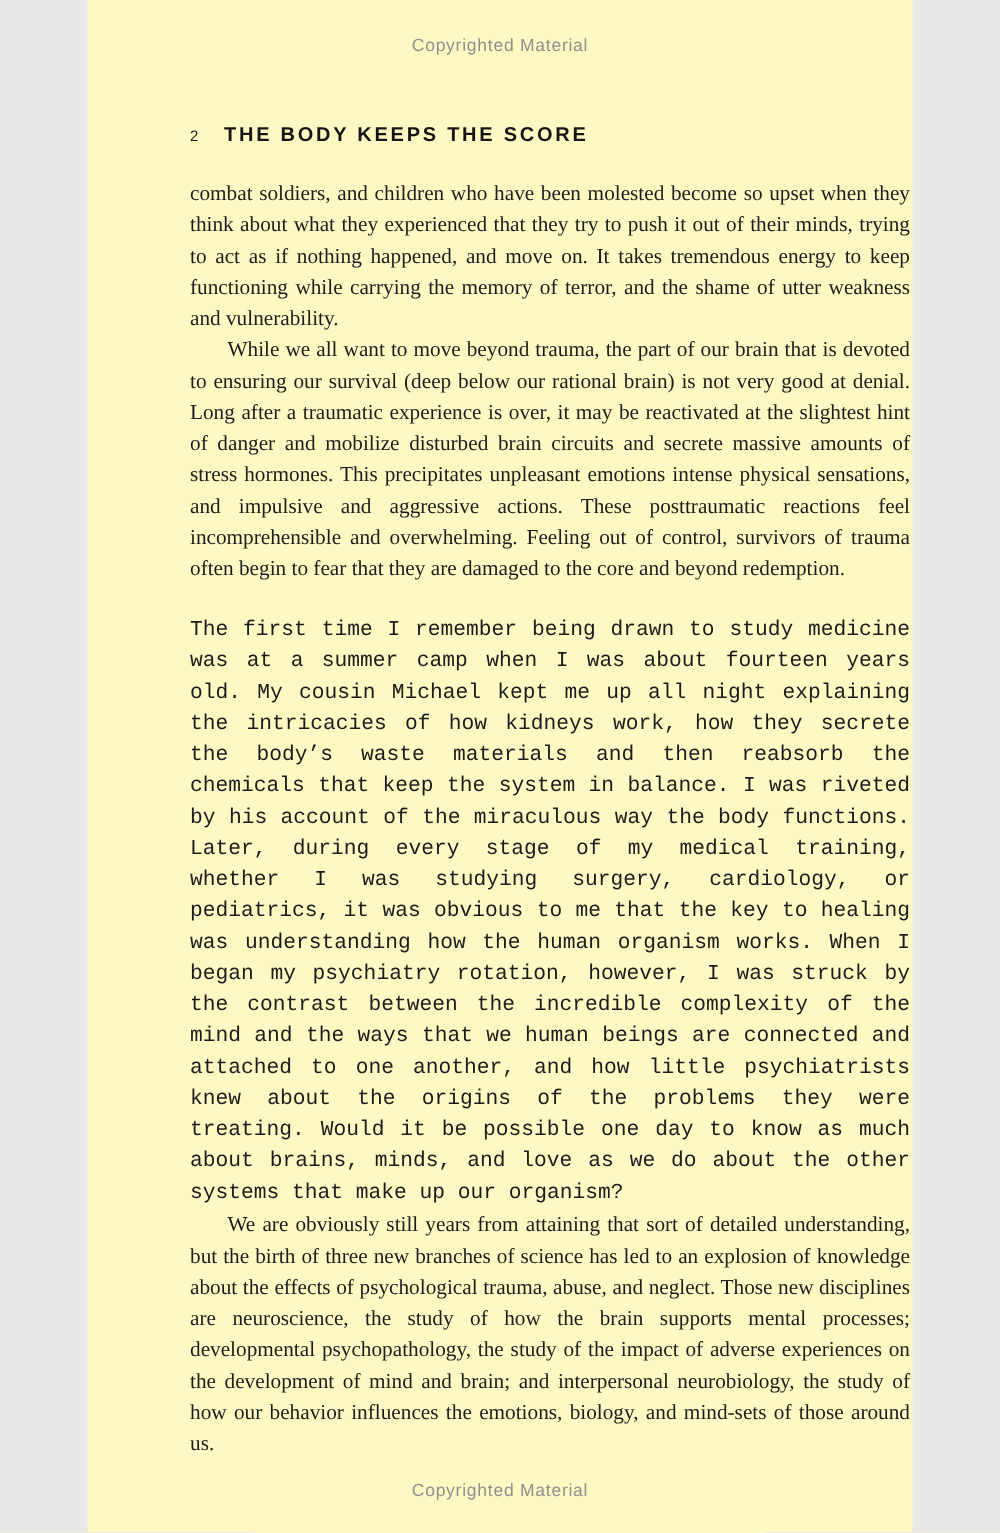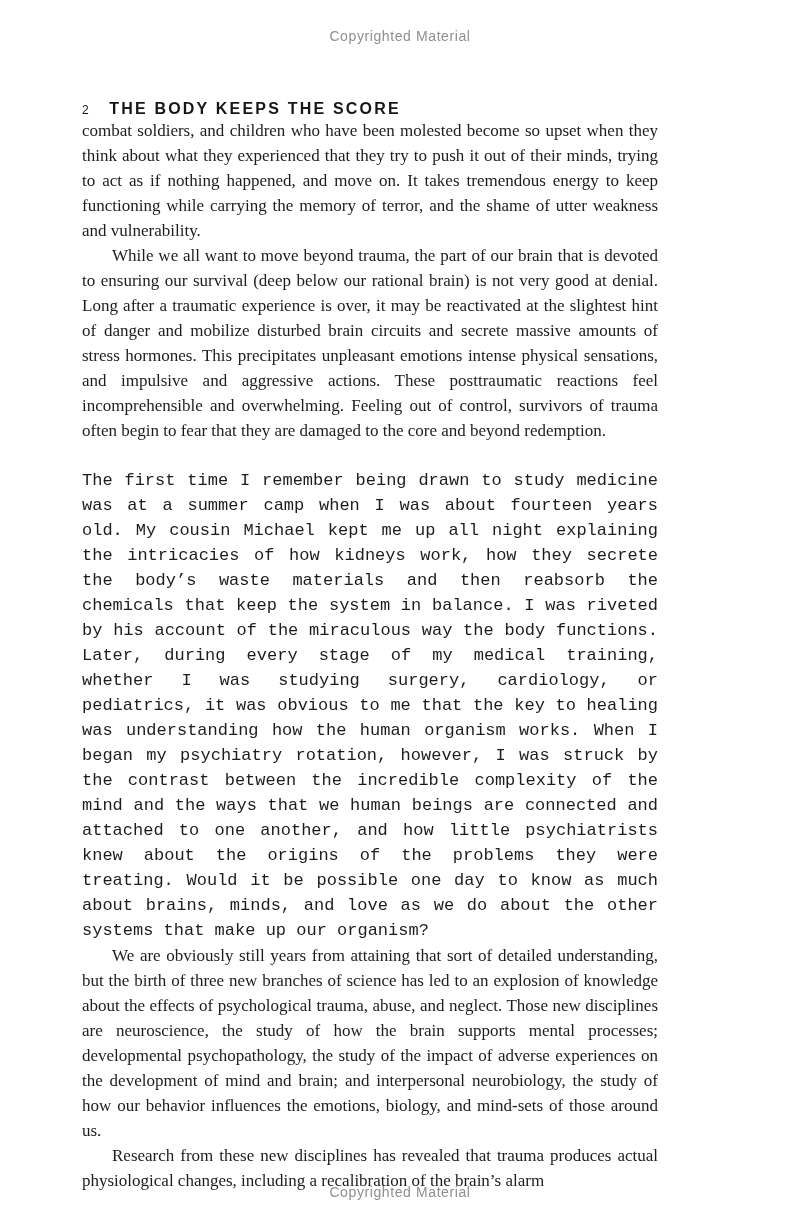--- a/index.html
+++ b/index.html
@@ -1,22 +1,22 @@
 <!DOCTYPE html>
 <html><head>
 <meta charset="utf-8">
 <style>
   * { box-sizing: border-box; }
   html, body { margin: 0; padding: 0; background: #e9e9e9; }
   .page {
     position: relative;
-    width: 800px;
+    width: 660px;
     height: 1226px;
     margin: 0 auto;
-    background: #ffffff;
+    background: #fef9c3;
     overflow: hidden;
     font-family: "Liberation Serif", serif;
   }
   .copyright {
     width: 100%;
     text-align: center;
     font-family: "Liberation Sans", sans-serif;
     font-size: 14px;
     letter-spacing: 0.6px;
     color: #8f8f8f;
@@ -42,21 +42,21 @@
     font-size: 12px;
     font-weight: 400;
     margin-right: 20px;
     letter-spacing: 0.5px;
   }
   .book-title {
     font-size: 16px;
     font-weight: 700;
     letter-spacing: 2.2px;
   }
-  .body-text { }
+  .body-text { margin-top: 24px; }
   .body-text p {
     margin: 0;
     font-size: 17px;
     line-height: 25px;
     text-align: justify;
     color: #1c1c1c;
   }
   .body-text p.indent { text-indent: 30px; }
   .body-text p.space-before { margin-top: 25px; font-family: Liberation Mono, monospace; }
 </style>
@@ -72,20 +72,19 @@
     <div class="running-header">
       <span class="page-num">2</span>
       <span class="book-title">THE BODY KEEPS THE SCORE</span>
     </div>
 
     <div class="body-text">
         <p>combat soldiers, and children who have been molested become so upset when they think about what they experienced that they try to push it out of their minds, trying to act as if nothing happened, and move on. It takes tremendous energy to keep functioning while carrying the memory of terror, and the shame of utter weakness and vulnerability.</p>
         <p class="indent">While we all want to move beyond trauma, the part of our brain that is devoted to ensuring our survival (deep below our rational brain) is not very good at denial. Long after a traumatic experience is over, it may be reactivated at the slightest hint of danger and mobilize disturbed brain circuits and secrete massive amounts of stress hormones. This precipitates unpleasant emotions intense physical sensations, and impulsive and aggressive actions. These posttraumatic reactions feel incomprehensible and overwhelming. Feeling out of control, survivors of trauma often begin to fear that they are damaged to the core and beyond redemption.</p>
         <p class="space-before">The first time I remember being drawn to study medicine was at a summer camp when I was about fourteen years old. My cousin Michael kept me up all night explaining the intricacies of how kidneys work, how they secrete the body’s waste materials and then reabsorb the chemicals that keep the system in balance. I was riveted by his account of the miraculous way the body functions. Later, during every stage of my medical training, whether I was studying surgery, cardiology, or pediatrics, it was obvious to me that the key to healing was understanding how the human organism works. When I began my psychiatry rotation, however, I was struck by the contrast between the incredible complexity of the mind and the ways that we human beings are connected and attached to one another, and how little psychiatrists knew about the origins of the problems they were treating. Would it be possible one day to know as much about brains, minds, and love as we do about the other systems that make up our organism?</p>
         <p class="indent">We are obviously still years from attaining that sort of detailed understanding, but the birth of three new branches of science has led to an explosion of knowledge about the effects of psychological trauma, abuse, and neglect. Those new disciplines are neuroscience, the study of how the brain supports mental processes; developmental psychopathology, the study of the impact of adverse experiences on the development of mind and brain; and interpersonal neurobiology, the study of how our behavior influences the emotions, biology, and mind-sets of those around us.</p>
-        <p class="indent">Research from these new disciplines has revealed that trauma produces actual physiological changes, including a recalibration of the brain’s alarm</p>
       </div>
 
   </div>
 
   <div class="copyright bottom">Copyrighted Material</div>
 
 </div>
 
 </body></html>

